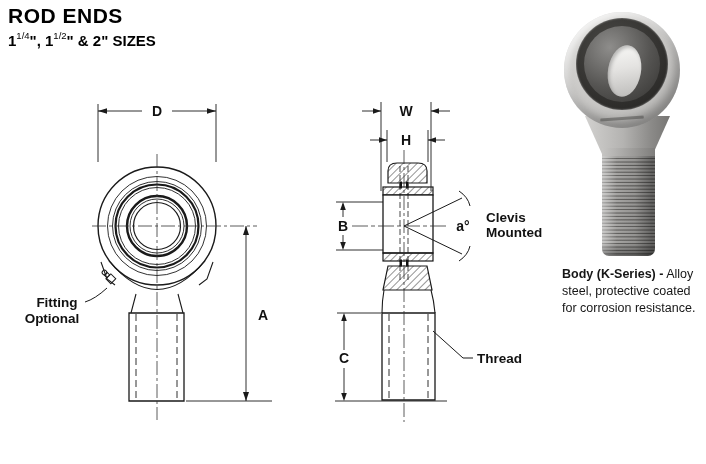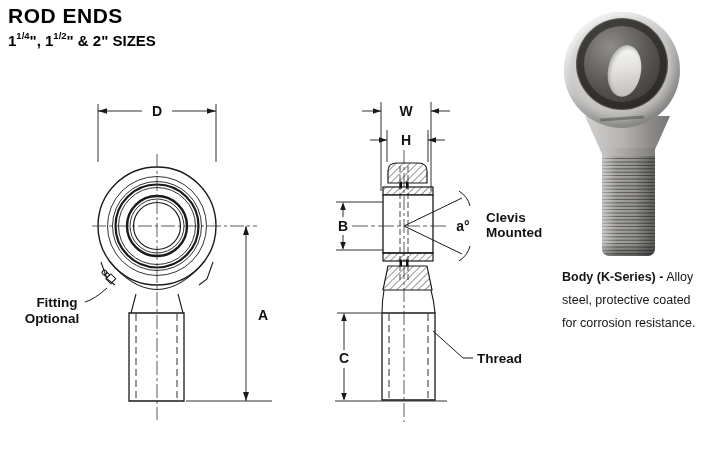--- a/index.html
+++ b/index.html
@@ -2,21 +2,21 @@
 <html><head>
 <meta charset="utf-8">
 <style>
   html,body{margin:0;padding:0;background:#fff;}
   #page{position:relative;width:706px;height:464px;background:#ffffff;overflow:hidden;
         font-family:"Liberation Sans", sans-serif;color:#000;}
   
   #hdr{position:absolute;left:8px;top:4px;}
   #title{font-size:21px;font-weight:bold;letter-spacing:0.5px;color:#000;}
   #subtitle{font-size:15px;font-weight:bold;margin-top:3px;color:#000;}
-  #subtitle sup{font-size:9.5px;position:relative;top:-1px;font-weight:bold;}
+  #subtitle sup{font-size:9.5px;position:relative;top:-1px;font-weight:normal;}
   
   svg{position:absolute;overflow:visible;}
   #front-svg{left:20px;top:90px;}
   #side-svg{left:320px;top:90px;}
   .dim-label{font-family:"Liberation Sans",sans-serif;font-size:14px;font-weight:bold;fill:#111;}
   .ann-label{font-family:"Liberation Sans",sans-serif;font-size:13.5px;font-weight:bold;fill:#111;}
   
   #photo{position:absolute;left:556px;top:0;width:150px;height:264px;}
   #photo .head{position:absolute;left:8px;top:12px;width:116px;height:116px;border-radius:50%;
     background:radial-gradient(circle at 38% 28%, #e3e2e0, #c7c6c4 55%, #a9a8a6 92%);
@@ -37,21 +37,21 @@
     box-shadow:0 0 2px rgba(255,255,255,0.6) inset;}
   #photo .ball{position:absolute;left:28px;top:26px;width:76px;height:76px;border-radius:50%;
     background:radial-gradient(circle at 34% 28%, #8e8d8b, #555452 55%, #3b3a38 90%);}
   #photo .bore{position:absolute;left:52px;top:45px;width:33px;height:52px;border-radius:50%;
     transform:rotate(10deg);
     background:linear-gradient(160deg,#fbfbf9, #e4e3e1 45%, #b9b8b6);
     box-shadow:inset 2px 2px 4px rgba(0,0,0,0.25);}
   #photo .engraving{position:absolute;left:44px;top:117px;width:44px;height:3px;border-radius:2px;
     background:rgba(60,60,58,0.45);transform:rotate(-4deg);filter:blur(0.4px);}
   
-  #notes{position:absolute;left:562px;top:266px;width:142px;font-size:12.5px;line-height:23px;color:#161616;}
+  #notes{position:absolute;left:562px;top:266px;width:142px;font-size:12.5px;line-height:17px;color:#161616;}
   .note{margin-bottom:13px;}
   .note b{font-weight:bold;}
 </style>
 </head>
 <body>
 
 <div id="page">
 
   <div id="hdr">
     <div id="title">ROD ENDS</div>

